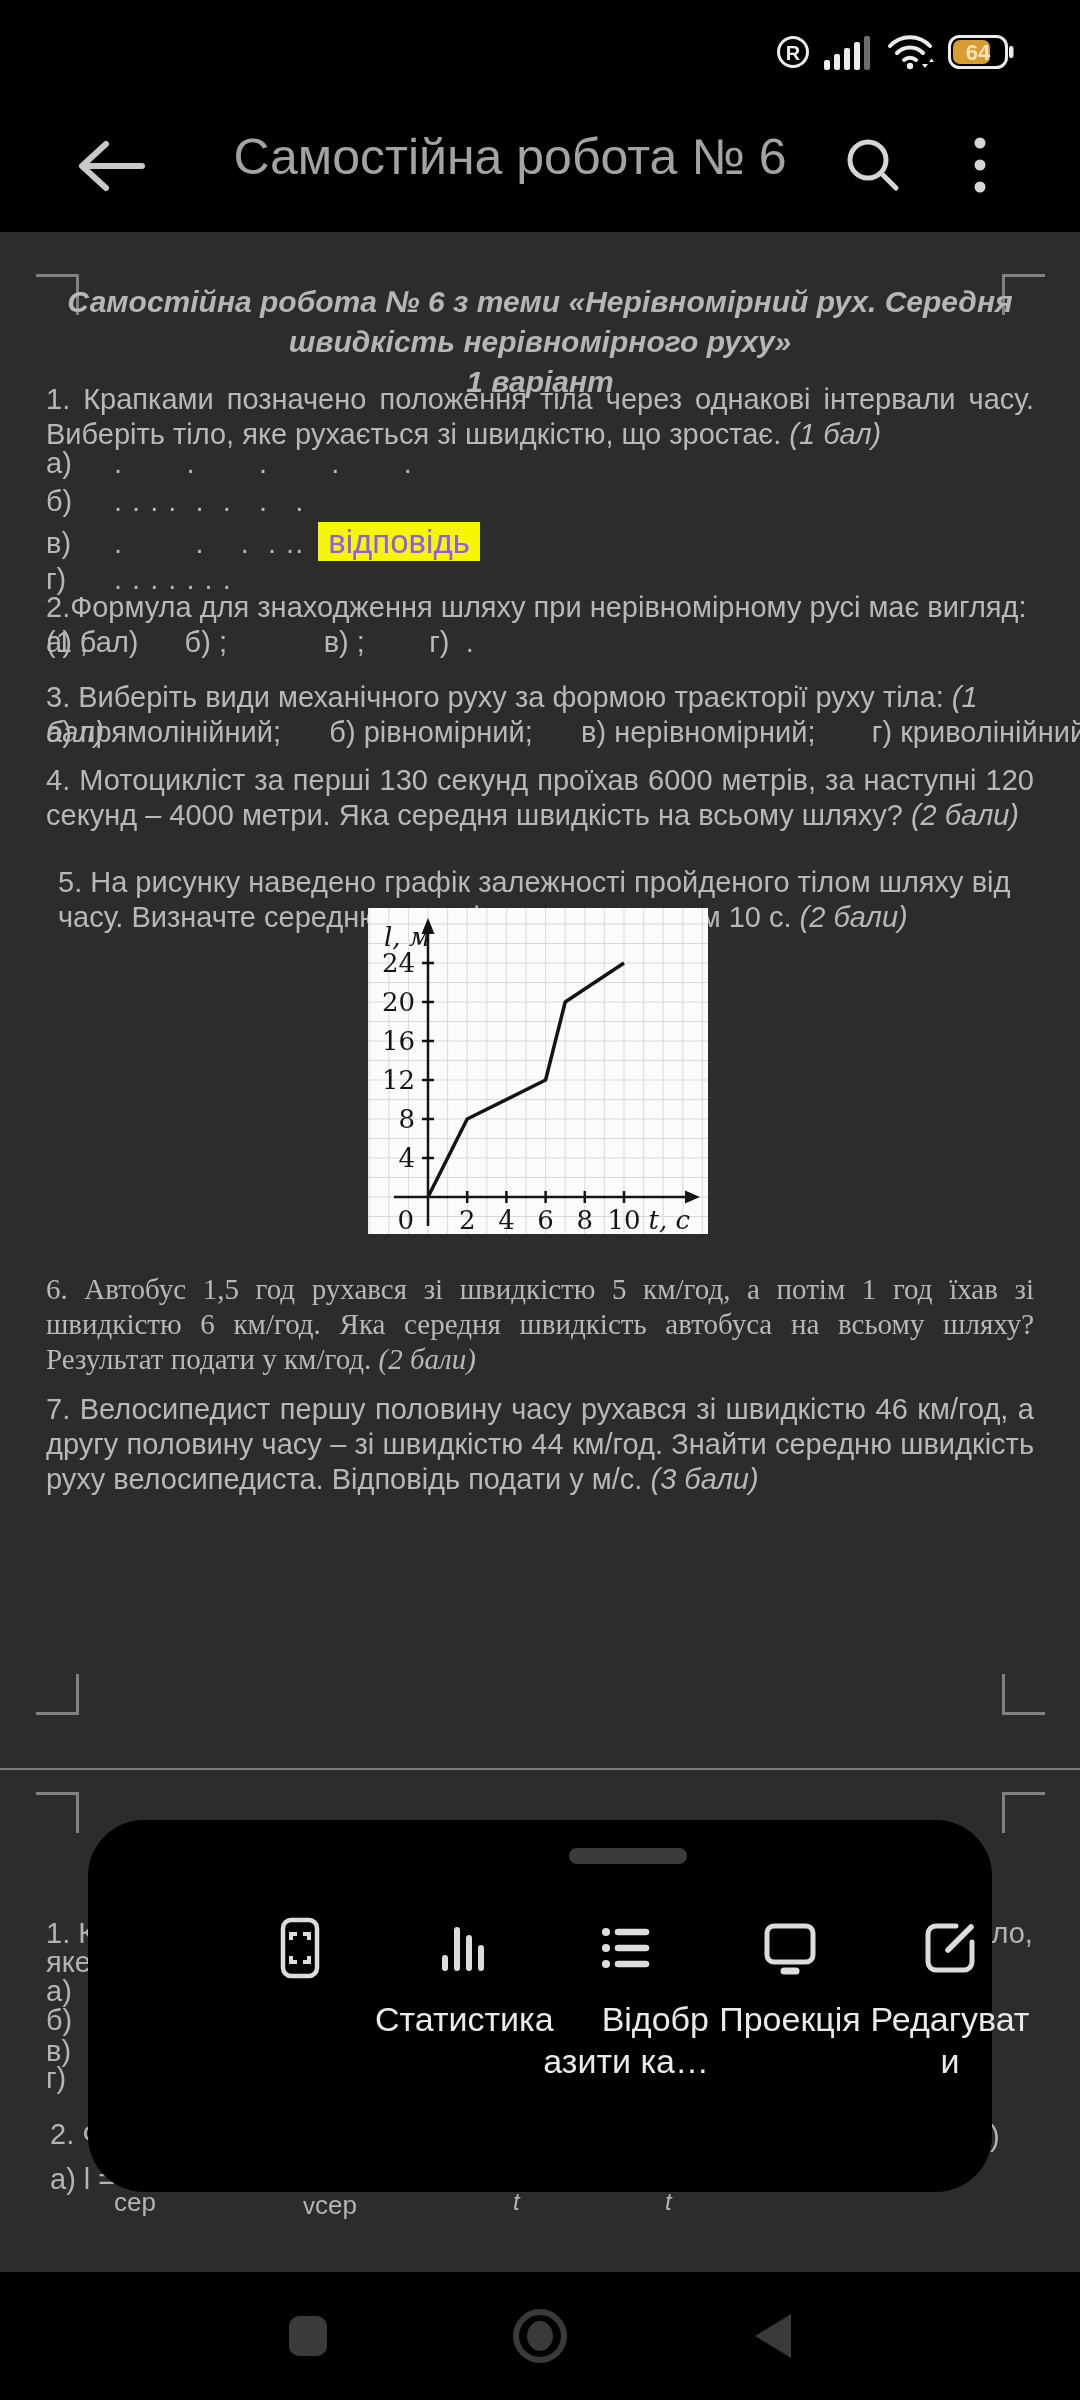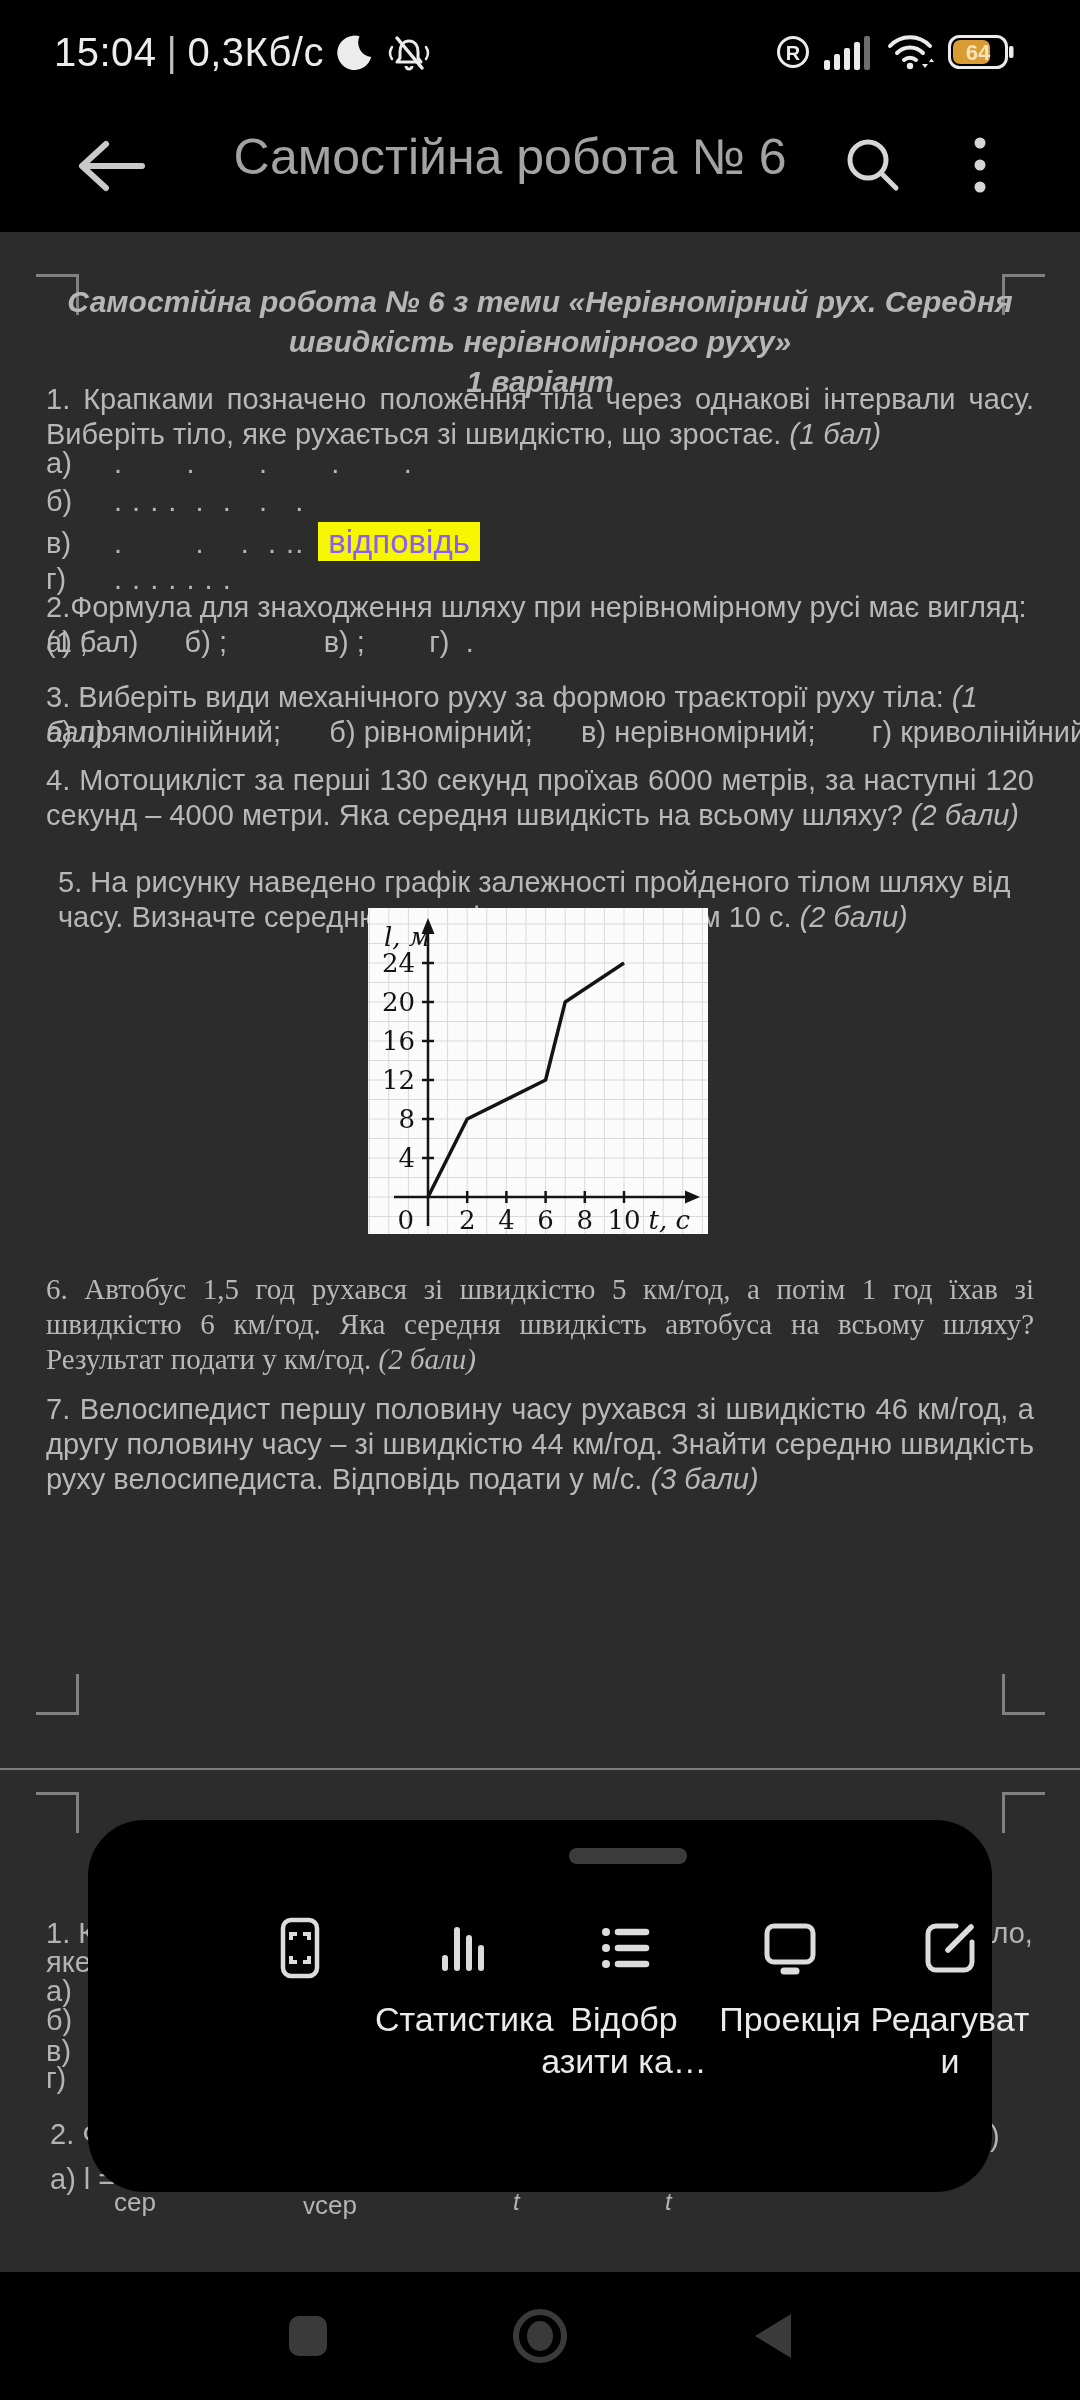--- a/index.html
+++ b/index.html
@@ -51,35 +51,20 @@
   
   .nav-bar{position:absolute;left:0;top:2272px;width:1080px;height:128px;background:#000;z-index:6;}
   .nav-btn{position:absolute;top:0;width:120px;height:128px;display:flex;align-items:center;justify-content:center;}
 </style>
 </head>
 <body>
 
 <div class="screen">
 
   <div class="status-bar">
-    <div class="sb-left">
-      <span>15:04</span>
-      <span class="sb-sep">|</span>
-      <span>0,3Кб/с</span>
-      <svg width="40" height="40" viewBox="0 0 36 36">
-        <path d="M23 3 A15.5 15.5 0 1 0 33.5 21.5 A13 13 0 0 1 23 3 Z" fill="#ececec"></path>
-      </svg>
-      <svg width="50" height="42" viewBox="0 0 50 40">
-        <path d="M8 14 q-4 6 0 12" stroke="#ececec" stroke-width="2.5" fill="none" stroke-linecap="round"></path>
-        <path d="M42 14 q4 6 0 12" stroke="#ececec" stroke-width="2.5" fill="none" stroke-linecap="round"></path>
-        <path d="M25 8 C19 8 16 13 16 19 L16 25 L13 29 L37 29 L34 25 L34 19 C34 13 31 8 25 8 Z" stroke="#ececec" stroke-width="3" fill="none" stroke-linejoin="round"></path>
-        <path d="M22 33 a3 3 0 0 0 6 0" stroke="#ececec" stroke-width="3" fill="none"></path>
-        <line x1="13" y1="5" x2="38" y2="35" stroke="#ececec" stroke-width="3.5" stroke-linecap="round"></line>
-      </svg>
-    </div>
     <div class="sb-right">
       <svg width="34" height="34" viewBox="0 0 34 34">
         <circle cx="17" cy="17" r="14.5" stroke="#ececec" stroke-width="3" fill="none"></circle>
         <text x="17" y="25" text-anchor="middle" font-size="20" font-weight="bold" fill="#ececec" font-family="Liberation Sans, sans-serif">R</text>
       </svg>
       <svg width="48" height="36" viewBox="0 0 48 36">
         <rect x="0" y="26" width="6" height="10" rx="2" fill="#ececec"></rect>
         <rect x="10" y="20" width="6" height="16" rx="2" fill="#ececec"></rect>
         <rect x="20" y="14" width="6" height="22" rx="2" fill="#ececec"></rect>
         <rect x="30" y="8" width="6" height="28" rx="2" fill="#ececec"></rect>
@@ -266,21 +251,21 @@
         <line x1="29" y1="14" x2="29" y2="52" stroke="#dcdcdc" stroke-width="6" stroke-linecap="round"></line>
         <line x1="41" y1="22" x2="41" y2="52" stroke="#dcdcdc" stroke-width="6" stroke-linecap="round"></line>
         <line x1="53" y1="32" x2="53" y2="52" stroke="#dcdcdc" stroke-width="6" stroke-linecap="round"></line>
       </svg>
       <div class="sheet-label">
         <div>Статистика</div>
         <div></div>
       </div>
     </div>
 
-    <div class="sheet-item" style="left:451px;">
+    <div class="sheet-item" style="left:451px;text-align:right;">
       <svg class="sheet-icon" width="64" height="64" viewBox="0 0 64 64">
         <circle cx="14" cy="16" r="4" fill="#dcdcdc"></circle>
         <line x1="26" y1="16" x2="54" y2="16" stroke="#dcdcdc" stroke-width="6.5" stroke-linecap="round"></line>
         <circle cx="14" cy="32" r="4" fill="#dcdcdc"></circle>
         <line x1="26" y1="32" x2="54" y2="32" stroke="#dcdcdc" stroke-width="6.5" stroke-linecap="round"></line>
         <circle cx="14" cy="48" r="4" fill="#dcdcdc"></circle>
         <line x1="26" y1="48" x2="54" y2="48" stroke="#dcdcdc" stroke-width="6.5" stroke-linecap="round"></line>
       </svg>
       <div class="sheet-label">
         <div>Відобр</div>

